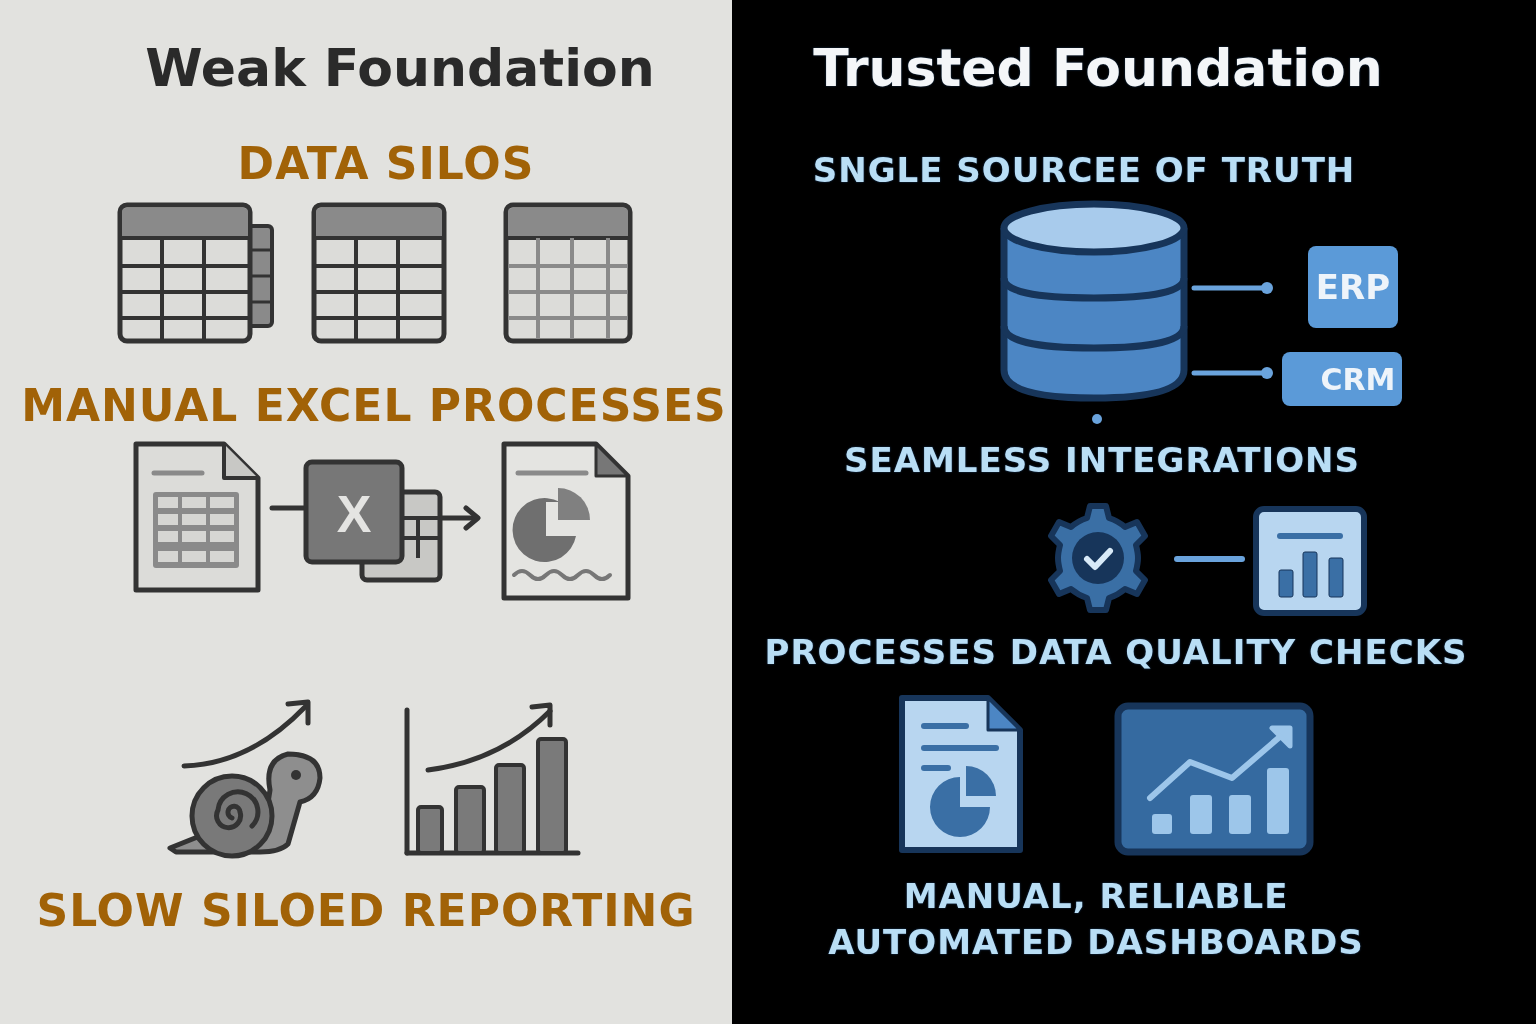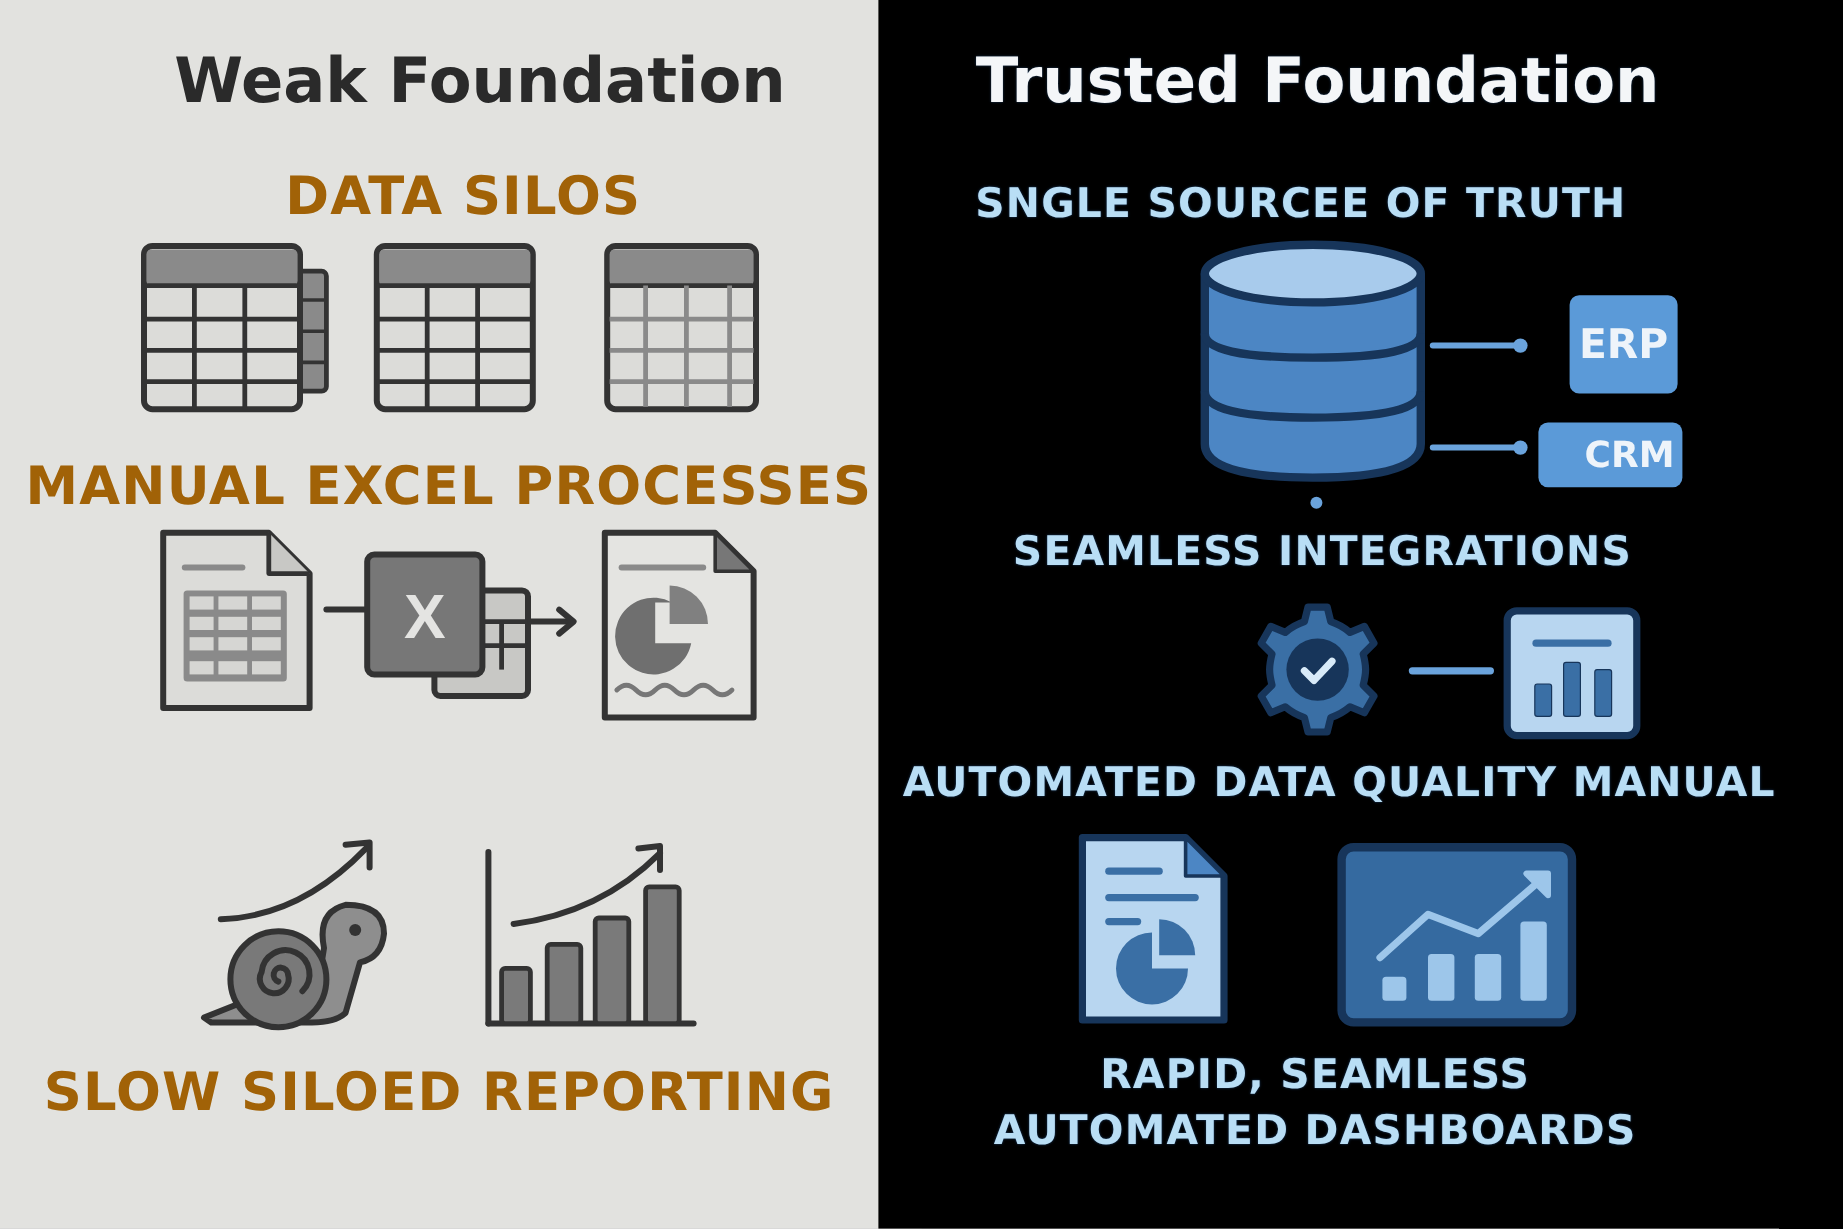--- a/index.html
+++ b/index.html
@@ -158,21 +158,21 @@
     <line x1="145" y1="59" x2="210" y2="59" stroke="#6aa3dc" stroke-width="6" stroke-linecap="round"></line>
     <g>
       <rect x="224" y="9" width="108" height="104" rx="8" fill="#b8d6f0" stroke="#17355a" stroke-width="6"></rect>
       <line x1="248" y1="36" x2="308" y2="36" stroke="#3a6fa5" stroke-width="6" stroke-linecap="round"></line>
       <rect x="247" y="70" width="14" height="27" rx="2" fill="#3a6fa5" stroke="#17355a" stroke-width="1"></rect>
       <rect x="271" y="52" width="14" height="45" rx="2" fill="#3a6fa5" stroke="#17355a" stroke-width="1"></rect>
       <rect x="297" y="58" width="14" height="39" rx="2" fill="#3a6fa5" stroke="#17355a" stroke-width="1"></rect>
     </g>
   </svg>
 
-  <div class="txt lab-r" style="left:384px;top:632px;">AUTOMATED DATA QUALITY MANUAL</div>
+  <div class="txt lab-r" style="left:384px;top:632px;">PROCESSES DATA QUALITY CHECKS</div>
 
   <svg class="ico" style="left:152px;top:690px;" width="460" height="180" viewBox="0 0 460 180">
     <g>
       <path d="M18 8 H104 L136 40 V160 H18 Z" fill="#b8d6f0" stroke="#17355a" stroke-width="6" stroke-linejoin="round"></path>
       <path d="M104 8 V40 H136 Z" fill="#4c86c4" stroke="#17355a" stroke-width="3" stroke-linejoin="round"></path>
       <line x1="40" y1="36" x2="82" y2="36" stroke="#3a6fa5" stroke-width="6" stroke-linecap="round"></line>
       <line x1="40" y1="58" x2="112" y2="58" stroke="#3a6fa5" stroke-width="6" stroke-linecap="round"></line>
       <line x1="40" y1="78" x2="64" y2="78" stroke="#3a6fa5" stroke-width="6" stroke-linecap="round"></line>
       <path d="M76 87 A30 30 0 1 0 106 117 L76 117 Z" fill="#3a6fa5"></path>
       <path d="M82 76 A30 30 0 0 1 112 106 L82 106 Z" fill="#3a6fa5"></path>
@@ -181,15 +181,15 @@
       <rect x="234" y="16" width="192" height="146" rx="10" fill="#356aa0" stroke="#17355a" stroke-width="7"></rect>
       <rect x="268" y="124" width="20" height="20" rx="3" fill="#9dc6ea"></rect>
       <rect x="306" y="105" width="22" height="39" rx="3" fill="#9dc6ea"></rect>
       <rect x="345" y="105" width="22" height="39" rx="3" fill="#9dc6ea"></rect>
       <rect x="383" y="78" width="22" height="66" rx="3" fill="#9dc6ea"></rect>
       <polyline points="266,108 306,72 348,88 398,45" fill="none" stroke="#9dc6ea" stroke-width="6" stroke-linecap="round" stroke-linejoin="round"></polyline>
       <path d="M388 38 L406 38 L406 56 Z" fill="#9dc6ea" stroke="#9dc6ea" stroke-width="5" stroke-linejoin="round"></path>
     </g>
   </svg>
 
-  <div class="txt lab-r" style="left:364px;top:876px;">RAPID, SEAMLESS</div>
+  <div class="txt lab-r" style="left:364px;top:876px;">MANUAL, RELIABLE</div>
   <div class="txt lab-r" style="left:364px;top:922px;">AUTOMATED DASHBOARDS</div>
 </div>
 
 </body></html>

